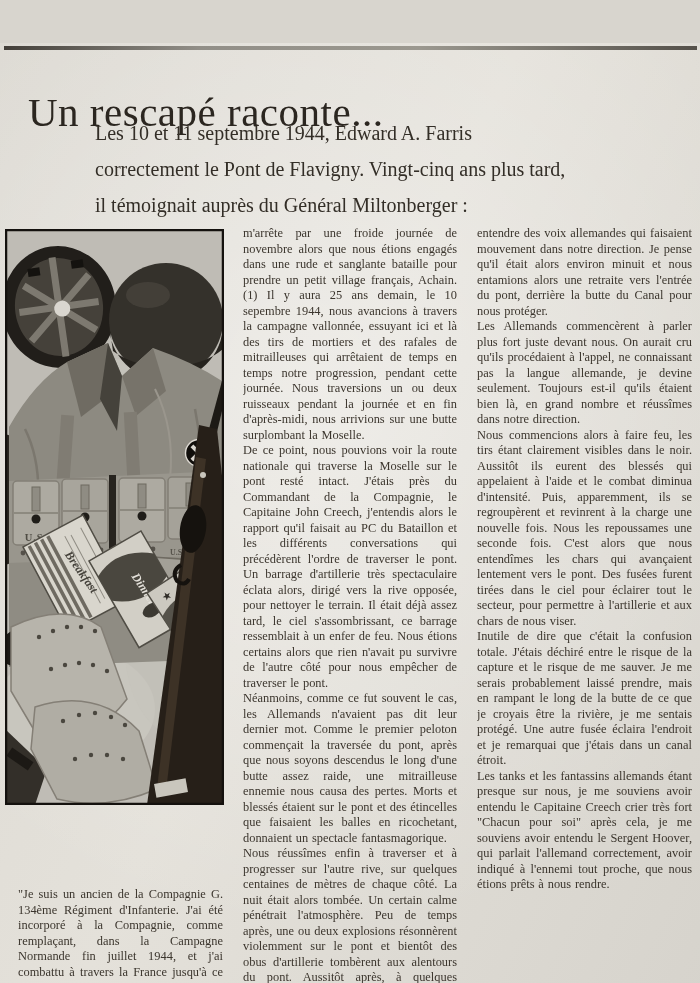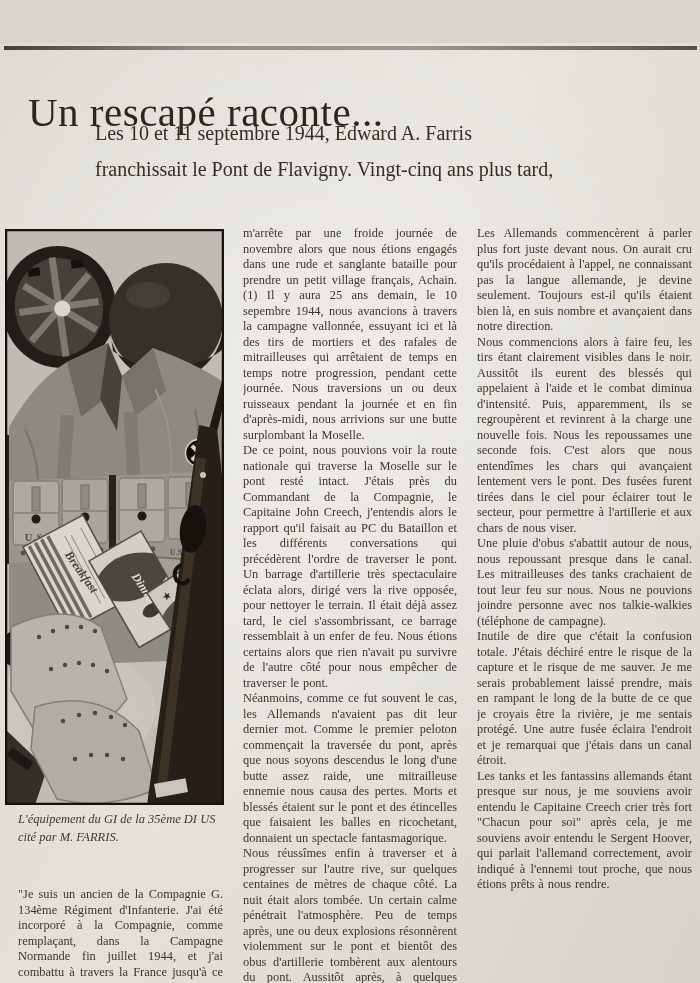--- a/index.html
+++ b/index.html
@@ -59,21 +59,22 @@
 <body>
 
 <div class="page">
 
   <div class="top-rule"></div>
 
   <h1 class="page-title">Un rescapé raconte...</h1>
 
   <div class="page-subtitle">
     <div>Les 10 et 11 septembre 1944, Edward A. Farris</div>
-    <div>franchissait le Pont de Flavigny. Vingt-cinq ans plus tard,</div>
+    <div>correctement le Pont de Flavigny. Vingt-cinq ans plus tard,</div>
+    <div>il témoignait auprès du Général Miltonberger :</div>
   </div>
 
   <div class="col-left">
 
     <svg class="photo-frame" viewBox="0 0 219 576" xmlns="http://www.w3.org/2000/svg">
 
       <rect x="0" y="0" width="219" height="576" fill="#bfbcb5"></rect>
       <ellipse cx="120" cy="200" rx="90" ry="70" fill="#cac7c0" opacity=".5"></ellipse>
       <ellipse cx="70" cy="480" rx="80" ry="60" fill="#d2cfc8" opacity=".5"></ellipse>
       <ellipse cx="180" cy="420" rx="60" ry="90" fill="#c6c3bc" opacity=".5"></ellipse>
@@ -224,37 +225,36 @@
         <path d="M201,230 L191,228 L152,560 L161,562 Z" fill="#3d3226"></path>
         <ellipse cx="188" cy="300" rx="13" ry="24" fill="#15120e" transform="rotate(8 188 300)"></ellipse>
         <path d="M176,336 q-10,6 -4,16 q8,6 12,-2" fill="none" stroke="#15120e" stroke-width="4"></path>
         <rect x="150" y="552" width="32" height="14" fill="#c9c6bd" transform="rotate(-10 166 559)"></rect>
         <circle cx="198" cy="246" r="3" fill="#c9c6bd"></circle>
       </g>
 
       <rect x="1" y="1" width="217" height="574" fill="none" stroke="#14110e" stroke-width="2.5"></rect>
     </svg>
 
-    <div class="photo-caption">L'équipement du GI de la 35ème DI US cité par M. FARRIS.</div>
 
     <div class="left-quote">
       <p>"Je suis un ancien de la Compagnie G. 134ème Régiment d'Infanterie. J'ai été incorporé à la Compagnie, comme remplaçant, dans la Campagne Normande fin juillet 1944, et j'ai combattu à travers la France jusqu'à ce qu'un obus de mortier ne</p>
     </div>
   </div>
 
   <div class="col-mid">
     <p>m'arrête par une froide journée de novembre alors que nous étions engagés dans une rude et sanglante bataille pour prendre un petit village français, Achain. (1) Il y aura 25 ans demain, le 10 sepembre 1944, nous avancions à travers la campagne vallonnée, essuyant ici et là des tirs de mortiers et des rafales de mitrailleuses qui arrêtaient de temps en temps notre progression, pendant cette journée. Nous traversions un ou deux ruisseaux pendant la journée et en fin d'après-midi, nous arrivions sur une butte surplombant la Moselle.</p>
     <p>De ce point, nous pouvions voir la route nationale qui traverse la Moselle sur le pont resté intact. J'étais près du Commandant de la Compagnie, le Capitaine John Creech, j'entendis alors le rapport qu'il faisait au PC du Bataillon et les différents conversations qui précédèrent l'ordre de traverser le pont. Un barrage d'artillerie très spectaculaire éclata alors, dirigé vers la rive opposée, pour nettoyer le terrain. Il était déjà assez tard, le ciel s'assombrissant, ce barrage ressemblait à un enfer de feu. Nous étions certains alors que rien n'avait pu survivre de l'autre côté pour nous empêcher de traverser le pont.</p>
     <p>Néanmoins, comme ce fut souvent le cas, les Allemands n'avaient pas dit leur dernier mot. Comme le premier peloton commençait la traversée du pont, après que nous soyons descendus le long d'une butte assez raide, une mitrailleuse ennemie nous causa des pertes. Morts et blessés étaient sur le pont et des étincelles que faisaient les balles en ricochetant, donnaient un spectacle fantasmagorique.</p>
     <p>Nous réussîmes enfin à traverser et à progresser sur l'autre rive, sur quelques centaines de mètres de chaque côté. La nuit était alors tombée. Un certain calme pénétrait l'atmosphère. Peu de temps après, une ou deux explosions résonnèrent violemment sur le pont et bientôt des obus d'artillerie tombèrent aux alentours du pont. Aussitôt après, à quelques centaines de mètres plus en avant, nous commencions à</p>
   </div>
 
   <div class="col-right">
-    <p>Les Allemands commencèrent à parler plus fort juste devant nous. On aurait cru qu'ils procédaient à l'appel, ne connaissant pas la langue allemande, je devine seulement. Toujours est-il qu'ils étaient bien là, en suis nombre et avançaient dans notre direction.</p>
+    <p>entendre des voix allemandes qui faisaient mouvement dans notre direction. Je pense qu'il était alors environ minuit et nous entamions alors une retraite vers l'entrée du pont, derrière la butte du Canal pour nous protéger.</p>
+    <p>Les Allemands commencèrent à parler plus fort juste devant nous. On aurait cru qu'ils procédaient à l'appel, ne connaissant pas la langue allemande, je devine seulement. Toujours est-il qu'ils étaient bien là, en grand nombre et réussîmes dans notre direction.</p>
     <p>Nous commencions alors à faire feu, les tirs étant clairement visibles dans le noir. Aussitôt ils eurent des blessés qui appelaient à l'aide et le combat diminua d'intensité. Puis, apparemment, ils se regroupèrent et revinrent à la charge une nouvelle fois. Nous les repoussames une seconde fois. C'est alors que nous entendîmes les chars qui avançaient lentement vers le pont. Des fusées furent tirées dans le ciel pour éclairer tout le secteur, pour permettre à l'artillerie et aux chars de nous viser.</p>
-    <p>Une pluie d'obus s'abattit autour de nous, nous repoussant presque dans le canal. Les mitrailleuses des tanks crachaient de tout leur feu sur nous. Nous ne pouvions joindre personne avec nos talkie-walkies (téléphone de campagne).</p>
     <p>Inutile de dire que c'était la confusion totale. J'étais déchiré entre le risque de la capture et le risque de me sauver. Je me serais probablement laissé prendre, mais en rampant le long de la butte de ce que je croyais être la rivière, je me sentais protégé. Une autre fusée éclaira l'endroit et je remarquai que j'étais dans un canal étroit.</p>
     <p>Les tanks et les fantassins allemands étant presque sur nous, je me souviens avoir entendu le Capitaine Creech crier très fort "Chacun pour soi" après cela, je me souviens avoir entendu le Sergent Hoover, qui parlait l'allemand correctement, avoir indiqué à l'ennemi tout proche, que nous étions prêts à nous rendre.</p>
   </div>
 
   <div class="page-number">16</div>
 
 </div>
 
 </body></html>

